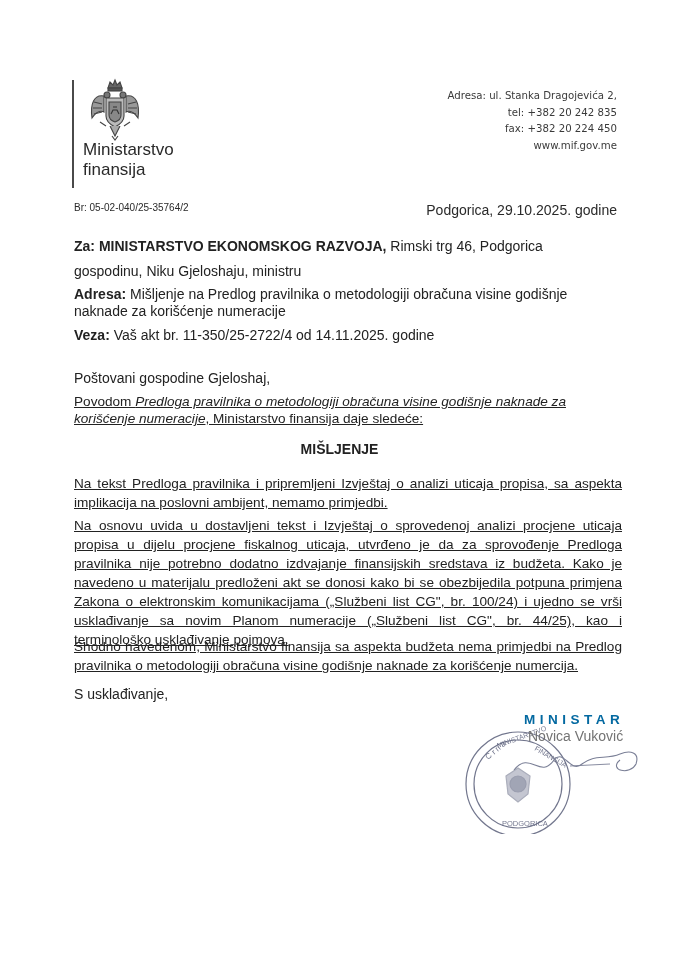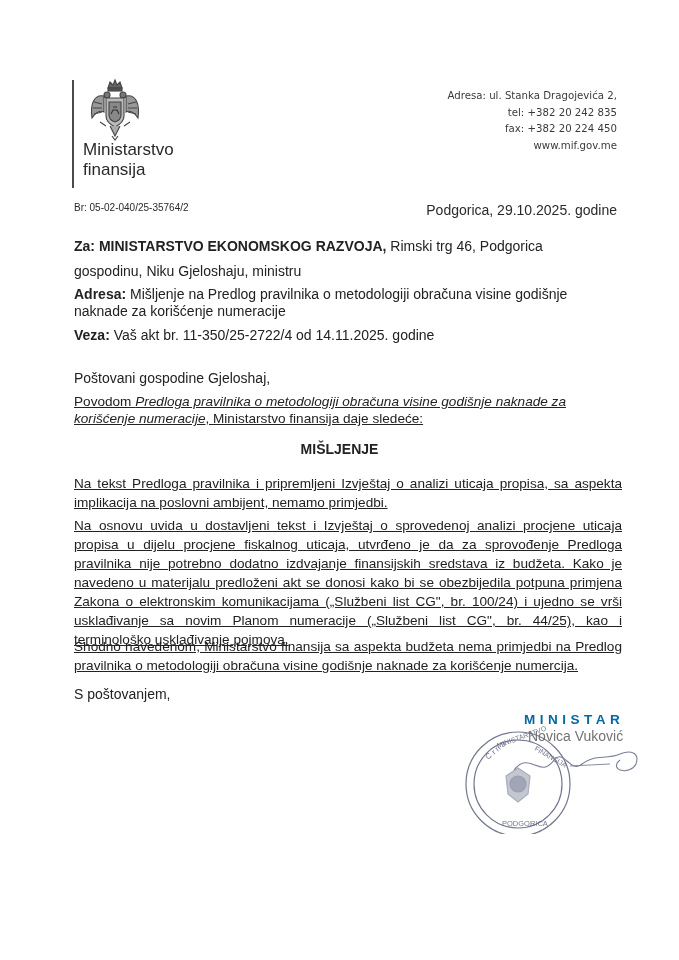--- a/index.html
+++ b/index.html
@@ -113,21 +113,21 @@
 <div class="abs para" style="top:393px; line-height:17px; text-align:left;">
   <span>Povodom </span><i>Predloga pravilnika o metodologiji obračuna visine godišnje naknade za korišćenje numeracije</i><span>, Ministarstvo finansija daje sledeće:</span>
 </div>
 
 <div class="abs title">MIŠLJENJE</div>
 
 <div class="abs para" style="top:474px;">Na tekst Predloga pravilnika i pripremljeni Izvještaj o analizi uticaja propisa, sa aspekta implikacija na poslovni ambijent, nemamo primjedbi.</div>
 <div class="abs para" style="top:516px;">Na osnovu uvida u dostavljeni tekst i Izvještaj o sprovedenoj analizi procjene uticaja propisa u dijelu procjene fiskalnog uticaja, utvrđeno je da za sprovođenje Predloga pravilnika nije potrebno dodatno izdvajanje finansijskih sredstava iz budžeta. Kako je navedeno u materijalu predloženi akt se donosi kako bi se obezbijedila potpuna primjena Zakona o elektronskim komunikacijama („Službeni list CG", br. 100/24) i ujedno se vrši usklađivanje sa novim Planom numeracije („Službeni list CG", br. 44/25), kao i terminološko usklađivanje pojmova.</div>
 <div class="abs para" style="top:637px;">Shodno navedenom, Ministarstvo finansija sa aspekta budžeta nema primjedbi na Predlog pravilnika o metodologiji obračuna visine godišnje naknade za korišćenje numercija.</div>
 
-<div class="abs closing">S poštovanjem,</div>
+<div class="abs closing">S usklađivanje,</div>
 
 <svg class="abs stamp" viewBox="0 0 128 110">
   <g fill="none" stroke="#5a5f7a" stroke-width="1.2" opacity="0.85">
     <circle cx="60" cy="60" r="52"></circle>
     <circle cx="60" cy="60" r="44"></circle>
     <path d="M48 52 L60 44 L72 52 L70 70 L60 78 L50 70 Z" fill="#8a8fa6" opacity="0.6"></path>
     <circle cx="60" cy="60" r="8" fill="#6a6f88" opacity="0.5"></circle>
   </g>
   <g fill="#5a5f7a" font-family="Liberation Sans, sans-serif" font-size="8" opacity="0.85">
     <text x="30" y="36" transform="rotate(-40 30 36)">C r n a</text>

